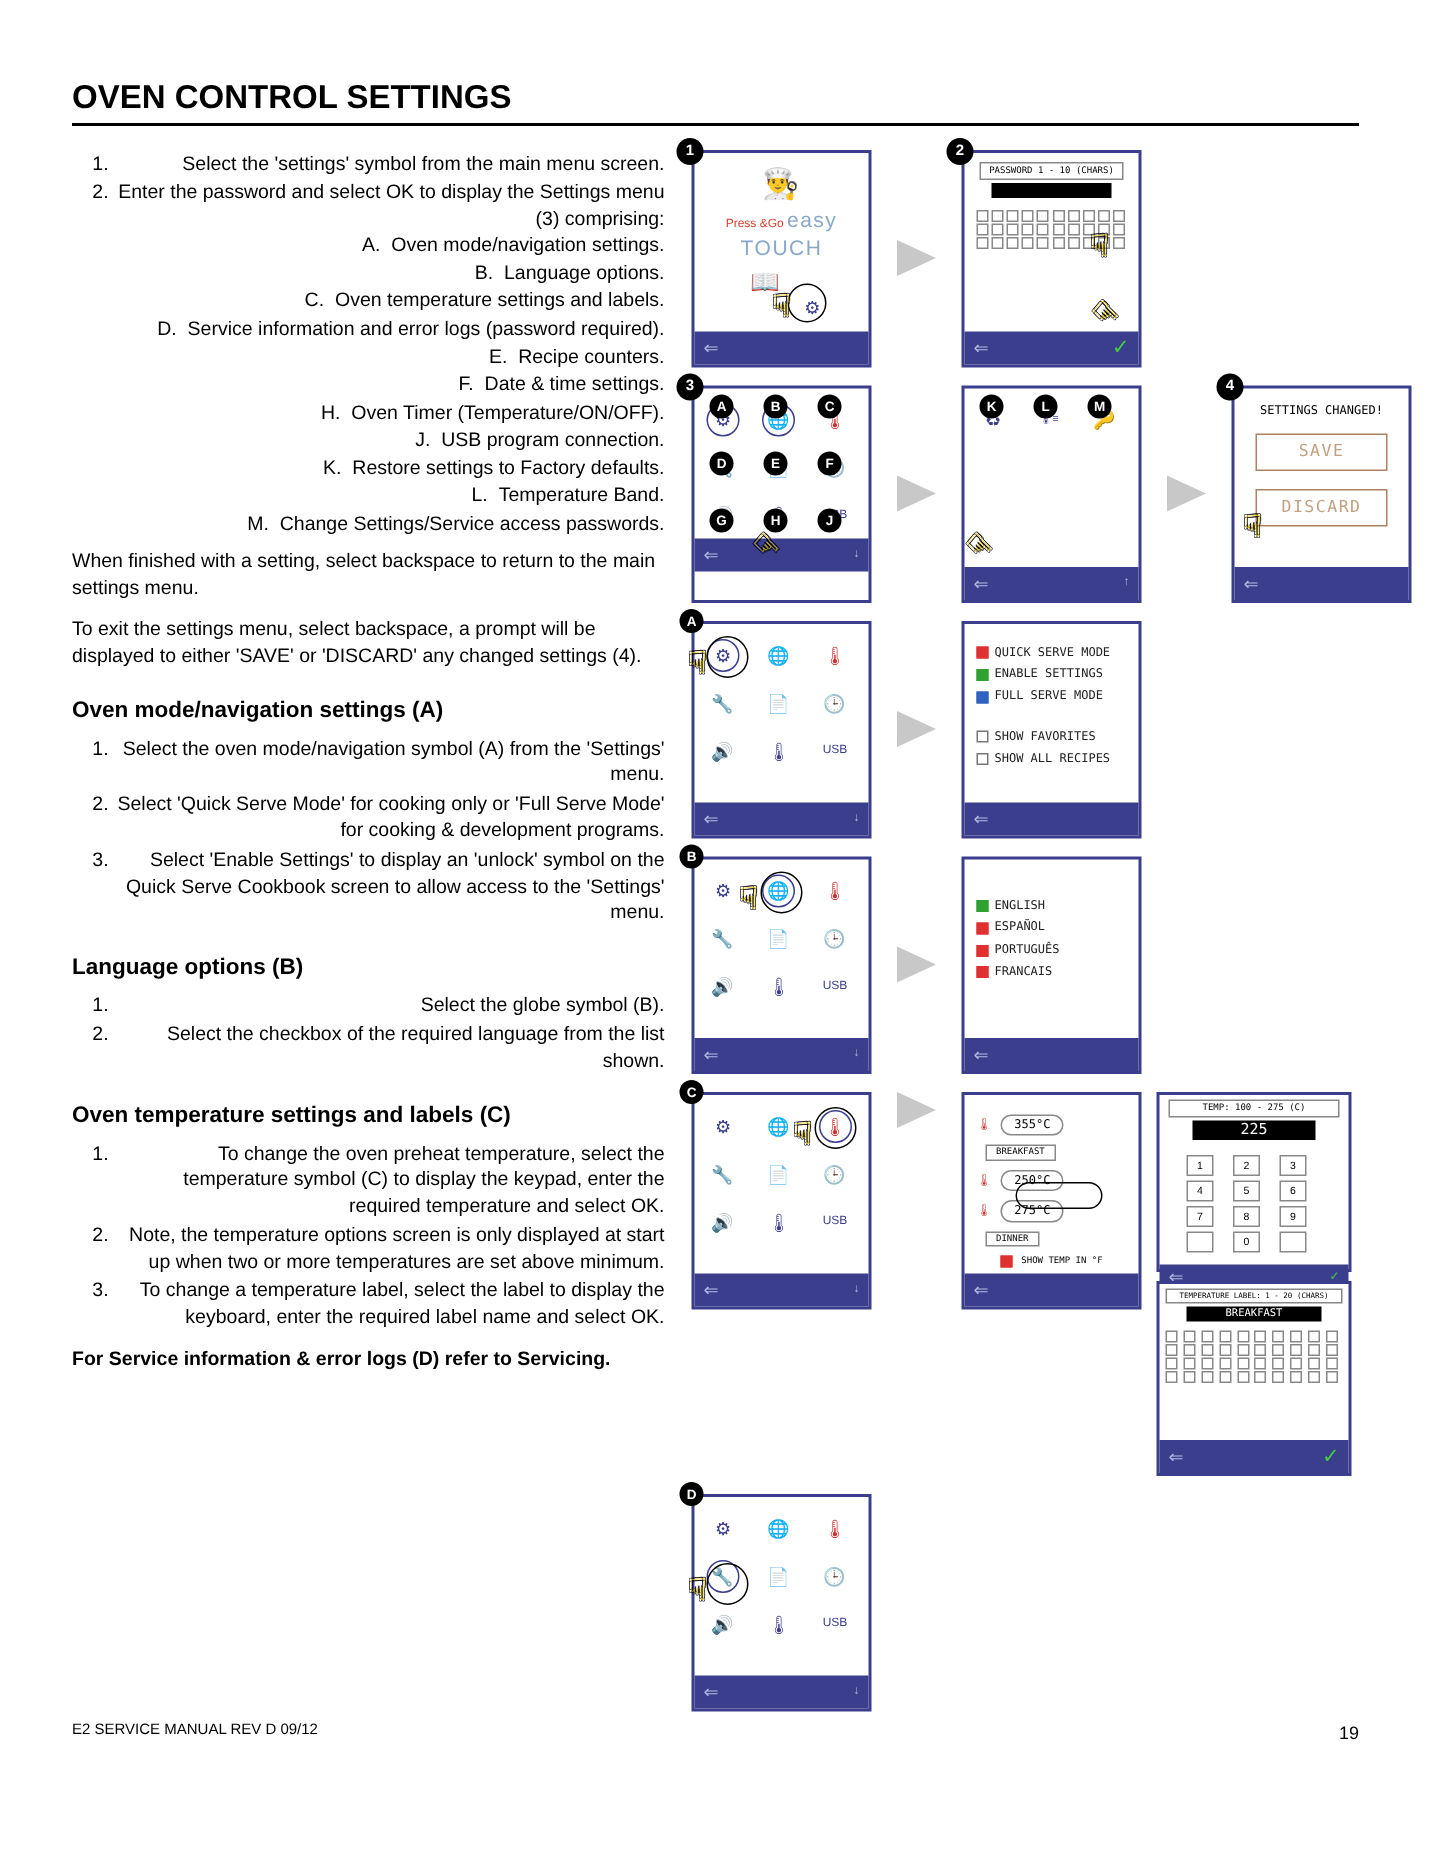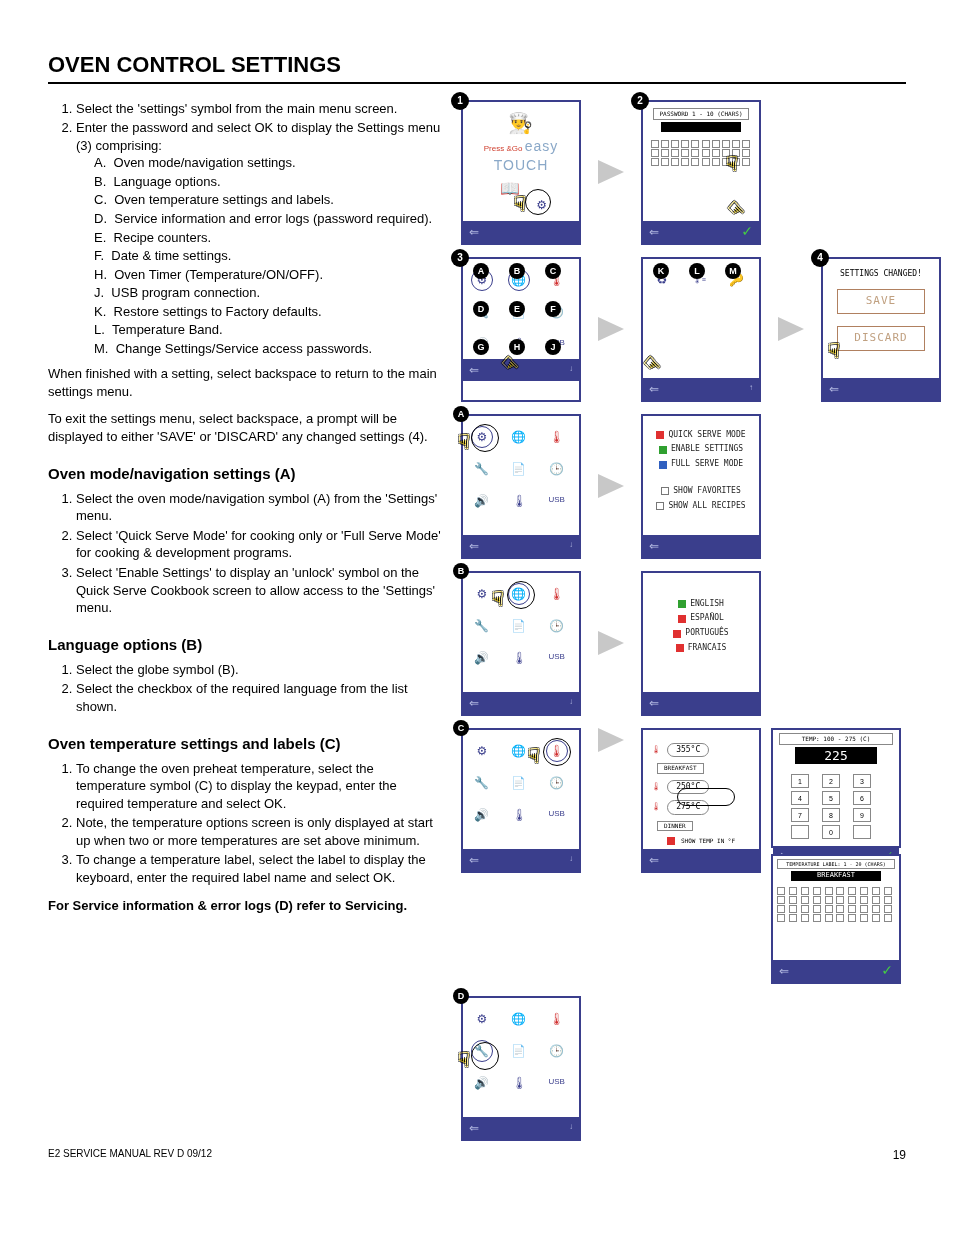--- a/index.html
+++ b/index.html
@@ -18,21 +18,21 @@
     font-weight: bold;
     text-transform: uppercase;
     border-bottom: 2px solid #000;
     padding-bottom: 2px;
     margin-bottom: 16px;
   }
   .cols { display: flex; gap: 18px; }
   .left { width: 395px; flex-shrink: 0; }
   .right { flex: 1; position: relative; }
   ol { margin-left: 28px; margin-bottom: 8px; }
-  ol li { margin-bottom: 2px; }
+  ol li { margin-bottom: 2px; text-align: right; }
   .sub { list-style: none; margin-left: 18px; }
   .sub li { margin-bottom: 1px; }
   .para { margin-bottom: 10px; }
   h2 { font-size: 15px; font-weight: bold; margin-top: 18px; margin-bottom: 6px; }
   .bold-note { font-weight: bold; margin-top: 10px; }
   .footer {
     position: absolute;
     bottom: 20px;
     left: 48px;
     right: 48px;
@@ -90,21 +90,21 @@
   .ico.naked { border:none; }
   .hand {
     position:absolute;
     font-size:20px;
     color:#f5d100;
     text-shadow: -1px -1px 0 #000, 1px -1px 0 #000, -1px 1px 0 #000, 1px 1px 0 #000;
     transform: rotate(90deg);
     z-index:6;
   }
   .checklist { padding:14px 8px; font-size:8px; font-family: monospace; color:#222; }
-  .checklist div { margin-bottom:4px; display:flex; align-items:center; gap:4px;justify-content:center; }
+  .checklist div { margin-bottom:4px; display:flex; align-items:center; gap:4px; }
   .cb { width:8px;height:8px;display:inline-block;border:1px solid #777; }
   .cb.red{background:#e03030;border-color:#e03030;}
   .cb.grn{background:#30a030;border-color:#30a030;}
   .cb.blu{background:#3060c0;border-color:#3060c0;}
   .cb.emp{background:#fff;}
   .keypad { display:grid;grid-template-columns:repeat(10,1fr);gap:1px;padding:4px; }
   .keypad .k{ width:8px;height:8px;border:1px solid #888;font-size:5px;display:flex;align-items:center;justify-content:center;}
   .numpad { display:grid;grid-template-columns:repeat(3,1fr);gap:3px;padding:8px 18px; }
   .numpad .k{ width:18px;height:14px;border:1px solid #888;font-size:7px;display:flex;align-items:center;justify-content:center;}
   .panel.settings-chg .btn {
@@ -464,21 +464,21 @@
         <div style="flex:1;"></div>
         <div class="botbar">
             <span class="back">⇐</span>
             <span></span>
           </div>
       </div>
 
       <div style="display:flex;flex-direction:column;gap:6px;">
         <div class="panel" style="height:120px;width:130px;">
           <div style="text-align:center;font-size:6px;font-family:monospace;margin:3px 6px 0 6px;border:1px solid #888;padding:1px;">TEMP: 100 - 275 (C)</div>
-          <div style="background:#000;color:#fff;font-family:monospace;font-size:13px;text-align:center;margin:2px 22px;">225</div>
+          <div style="background:#000;color:#fff;font-family:monospace;font-size:10px;text-align:center;margin:2px 22px;">225</div>
           <div class="numpad">
             <div class="k">1</div>
               <div class="k">2</div>
               <div class="k">3</div>
             <div class="k">4</div>
               <div class="k">5</div>
               <div class="k">6</div>
             <div class="k">7</div>
               <div class="k">8</div>
               <div class="k">9</div>

